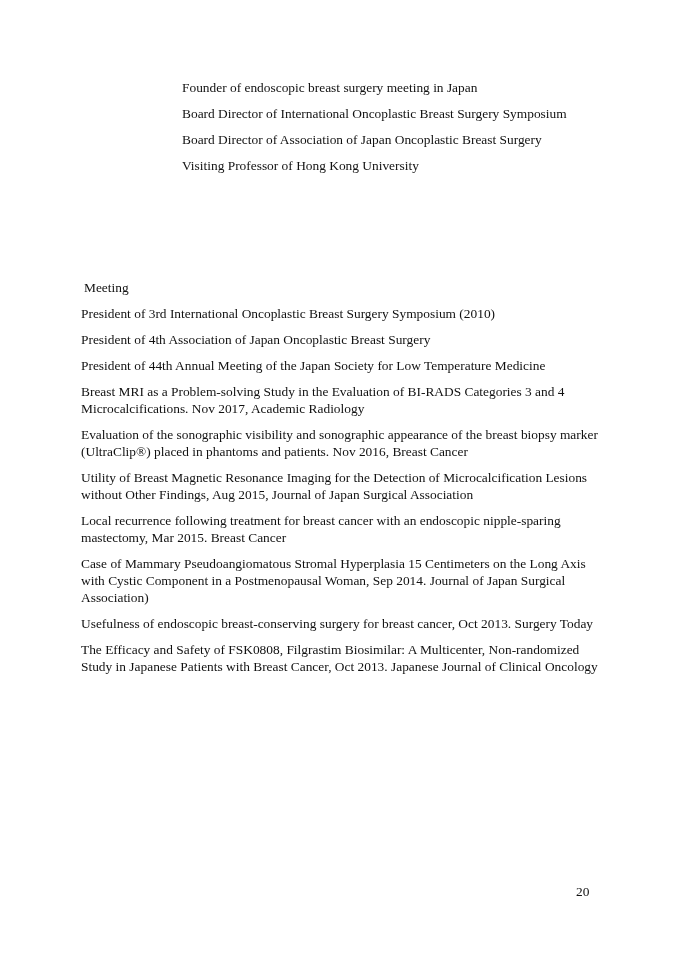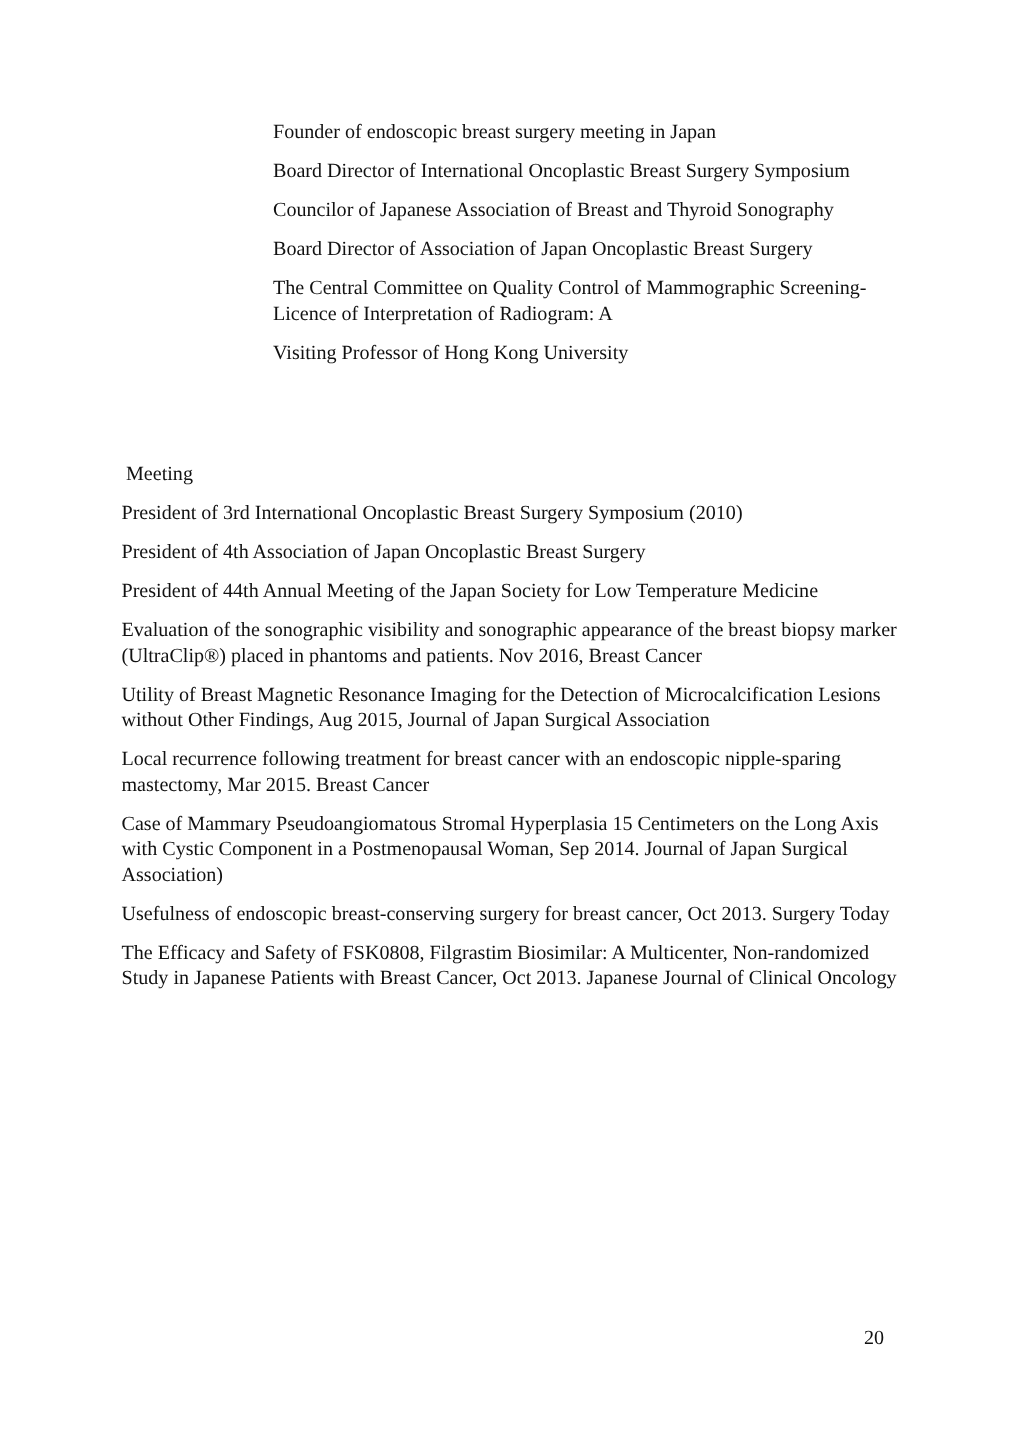--- a/index.html
+++ b/index.html
@@ -36,49 +36,47 @@
       position: absolute;
       left: 81px;
       top: 279px;
       width: 520px;
     }
     .main p {
       margin: 0 0 9px 0;
     }
     .main p.meeting-heading {
       padding-left: 3px;
-      margin-top: 28px;
     }
     .page-number {
       position: absolute;
       left: 576px;
       top: 883px;
       font-size: 13.4px;
     }
   </style>
 </head>
 <body>
 
 <div class="page">
 
   <div class="indented">
     <p>Founder of endoscopic breast surgery meeting in Japan</p>
     <p>Board Director of International Oncoplastic Breast Surgery Symposium</p>
-    <p>Councilor of Japanese Association of Breast and Thyroid Sonography</p>
     <p>Board Director of Association of Japan Oncoplastic Breast Surgery</p>
-    <p>The Central Committee on Quality Control of Mammographic Screening-Licence of Interpretation of Radiogram: A</p>
     <p>Visiting Professor of Hong Kong University</p>
   </div>
 
   <div class="main">
     <p class="meeting-heading">Meeting</p>
     <p>President of 3rd International Oncoplastic Breast Surgery Symposium (2010)</p>
     <p>President of 4th Association of Japan Oncoplastic Breast Surgery</p>
     <p>President of 44th Annual Meeting of the Japan Society for Low Temperature Medicine</p>
 
+    <p>Breast MRI as a Problem-solving Study in the Evaluation of BI-RADS Categories 3 and 4 Microcalcifications. Nov 2017, Academic Radiology</p>
     <p>Evaluation of the sonographic visibility and sonographic appearance of the breast biopsy marker (UltraClip®) placed in phantoms and patients. Nov 2016, Breast Cancer</p>
     <p>Utility of Breast Magnetic Resonance Imaging for the Detection of Microcalcification Lesions without Other Findings, Aug 2015, Journal of Japan Surgical Association</p>
     <p>Local recurrence following treatment for breast cancer with an endoscopic nipple-sparing mastectomy, Mar 2015. Breast Cancer</p>
     <p>Case of Mammary Pseudoangiomatous Stromal Hyperplasia 15 Centimeters on the Long Axis with Cystic Component in a Postmenopausal Woman, Sep 2014. Journal of Japan Surgical Association)</p>
     <p>Usefulness of endoscopic breast-conserving surgery for breast cancer, Oct 2013. Surgery Today</p>
     <p>The Efficacy and Safety of FSK0808, Filgrastim Biosimilar: A Multicenter, Non-randomized Study in Japanese Patients with Breast Cancer, Oct 2013. Japanese Journal of Clinical Oncology</p>
   </div>
 
   <div class="page-number">20</div>
 

